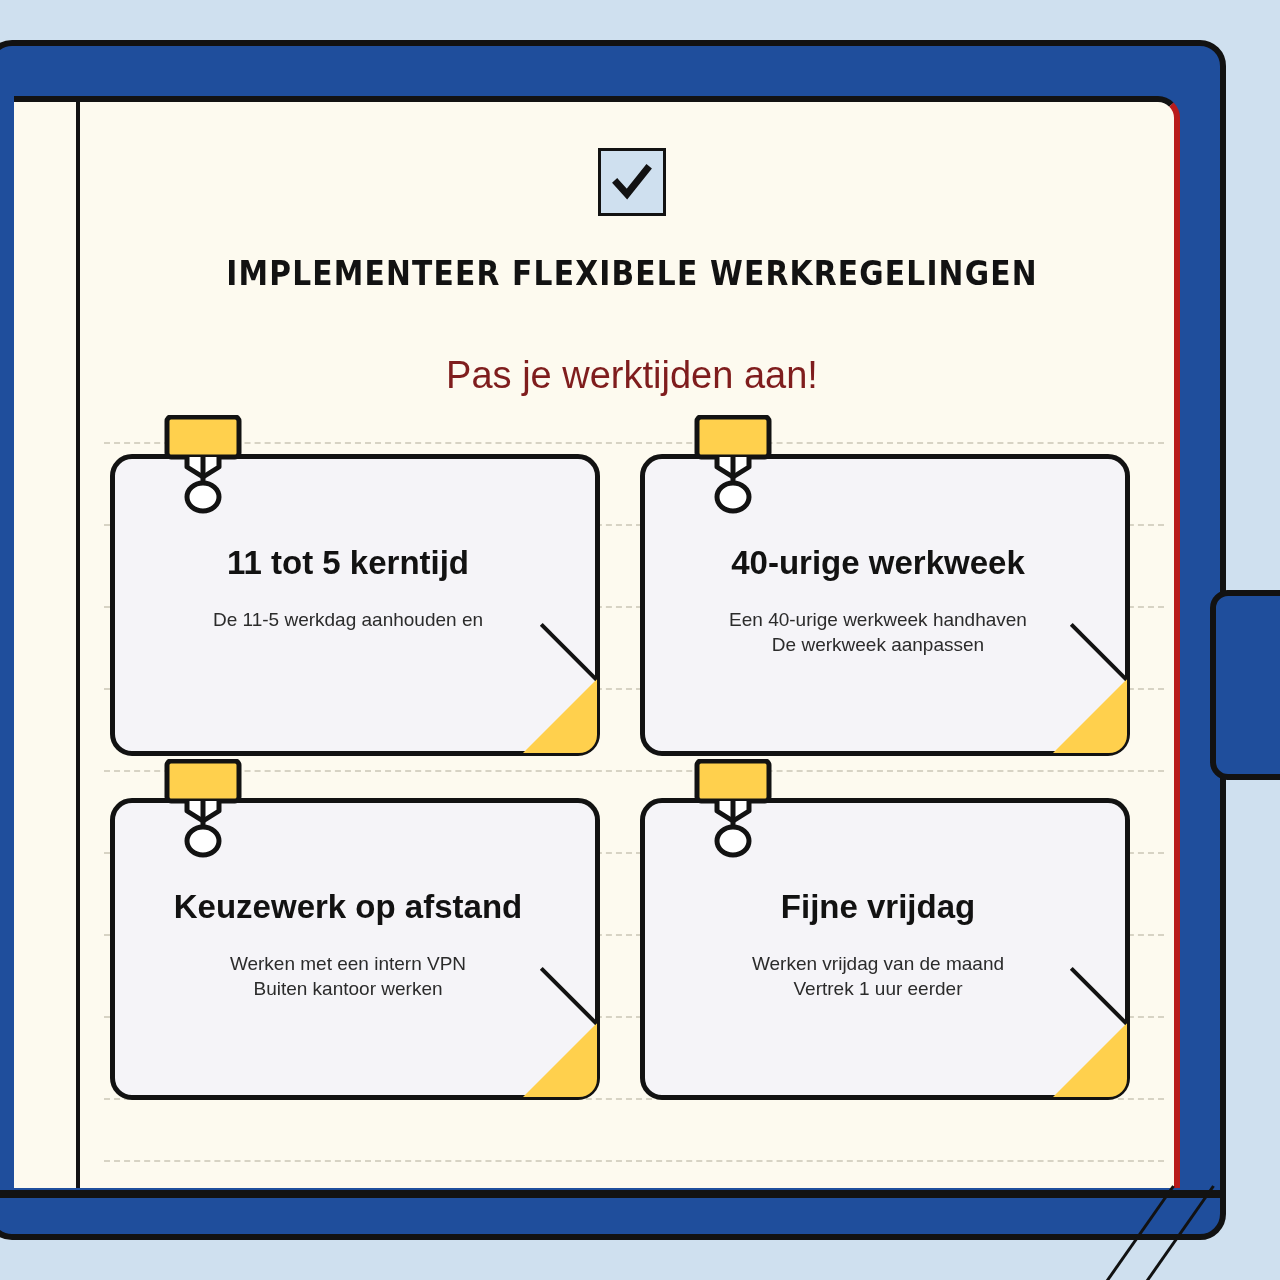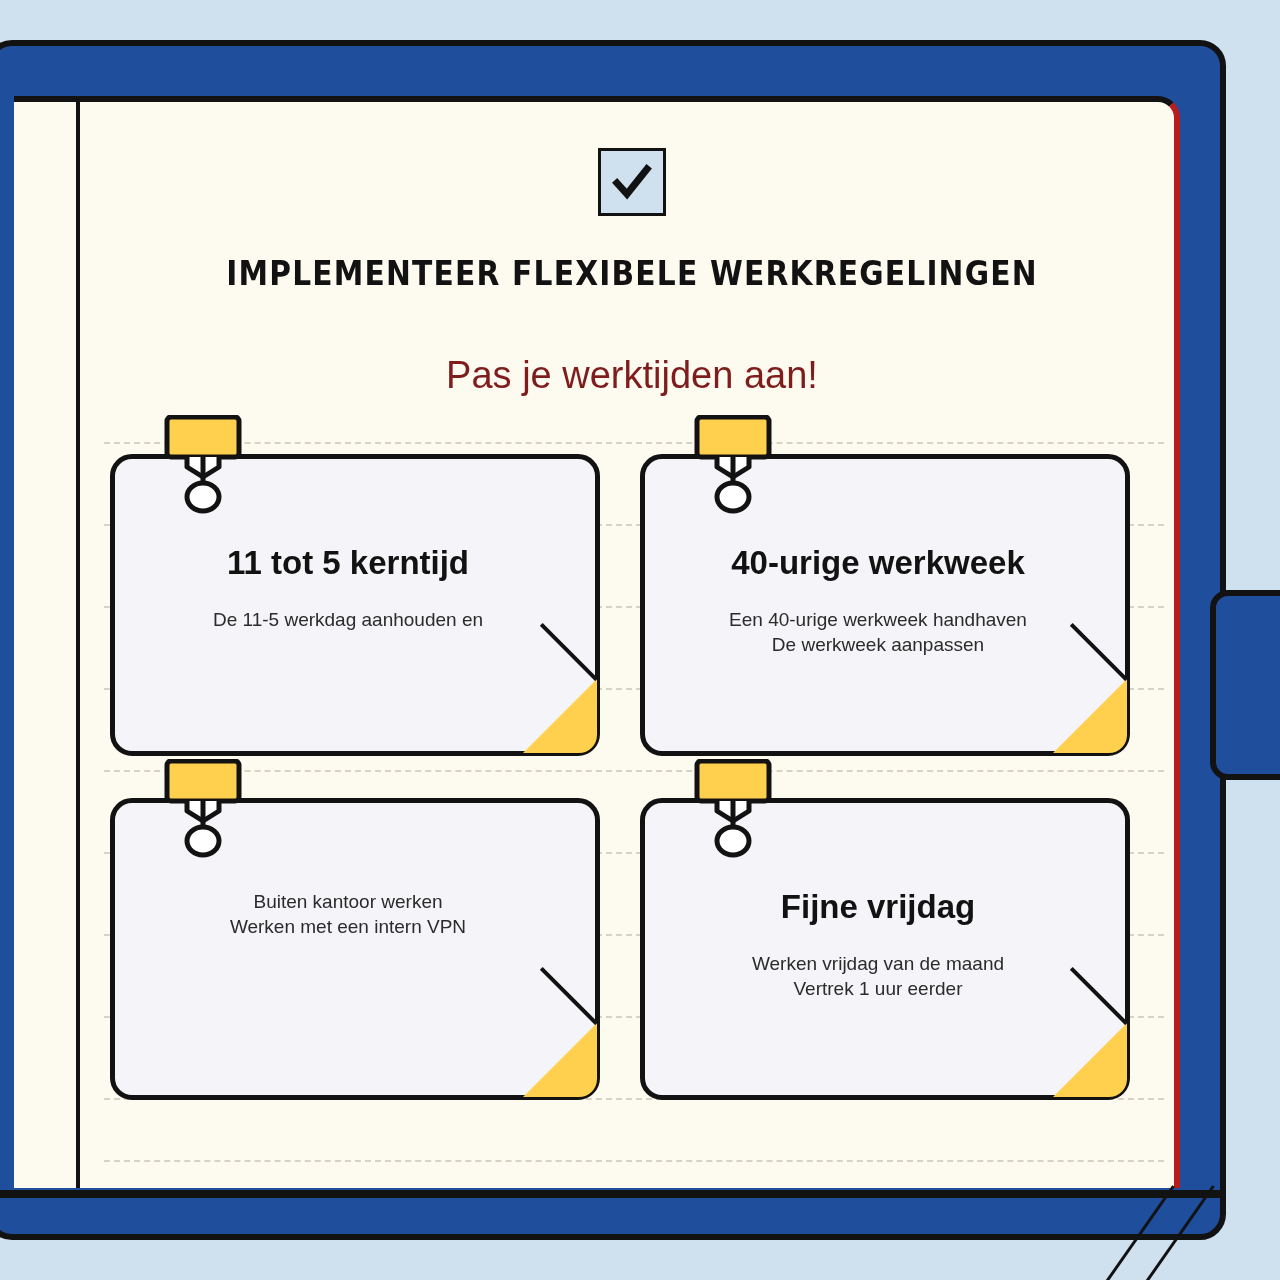--- a/index.html
+++ b/index.html
@@ -301,22 +301,23 @@
 
         <div class="card">
           <span class="clip">
             <svg width="92" height="110" viewBox="0 0 92 110" aria-hidden="true">
               <rect x="10" y="2" width="72" height="40" rx="4" fill="#ffd04d" stroke="#121212" stroke-width="5"></rect>
               <path d="M30 42 L30 52 L46 62 L62 52 L62 42" fill="#ffffff" stroke="#121212" stroke-width="5" stroke-linejoin="round"></path>
               <line x1="46" y1="42" x2="46" y2="70" stroke="#121212" stroke-width="5"></line>
               <ellipse cx="46" cy="82" rx="16" ry="14" fill="#ffffff" stroke="#121212" stroke-width="5"></ellipse>
             </svg>
           </span>
+          <div class="card-title">Keuzewerk op afstand</div>
+          <div class="card-line">Werken met een intern VPN</div>
           <div class="card-line">Buiten kantoor werken</div>
-          <div class="card-line">Werken met een intern VPN</div>
           <span class="fold"></span>
           <span class="fold-line"></span>
         </div>
 
         <div class="card">
           <span class="clip">
             <svg width="92" height="110" viewBox="0 0 92 110" aria-hidden="true">
               <rect x="10" y="2" width="72" height="40" rx="4" fill="#ffd04d" stroke="#121212" stroke-width="5"></rect>
               <path d="M30 42 L30 52 L46 62 L62 52 L62 42" fill="#ffffff" stroke="#121212" stroke-width="5" stroke-linejoin="round"></path>
               <line x1="46" y1="42" x2="46" y2="70" stroke="#121212" stroke-width="5"></line>

